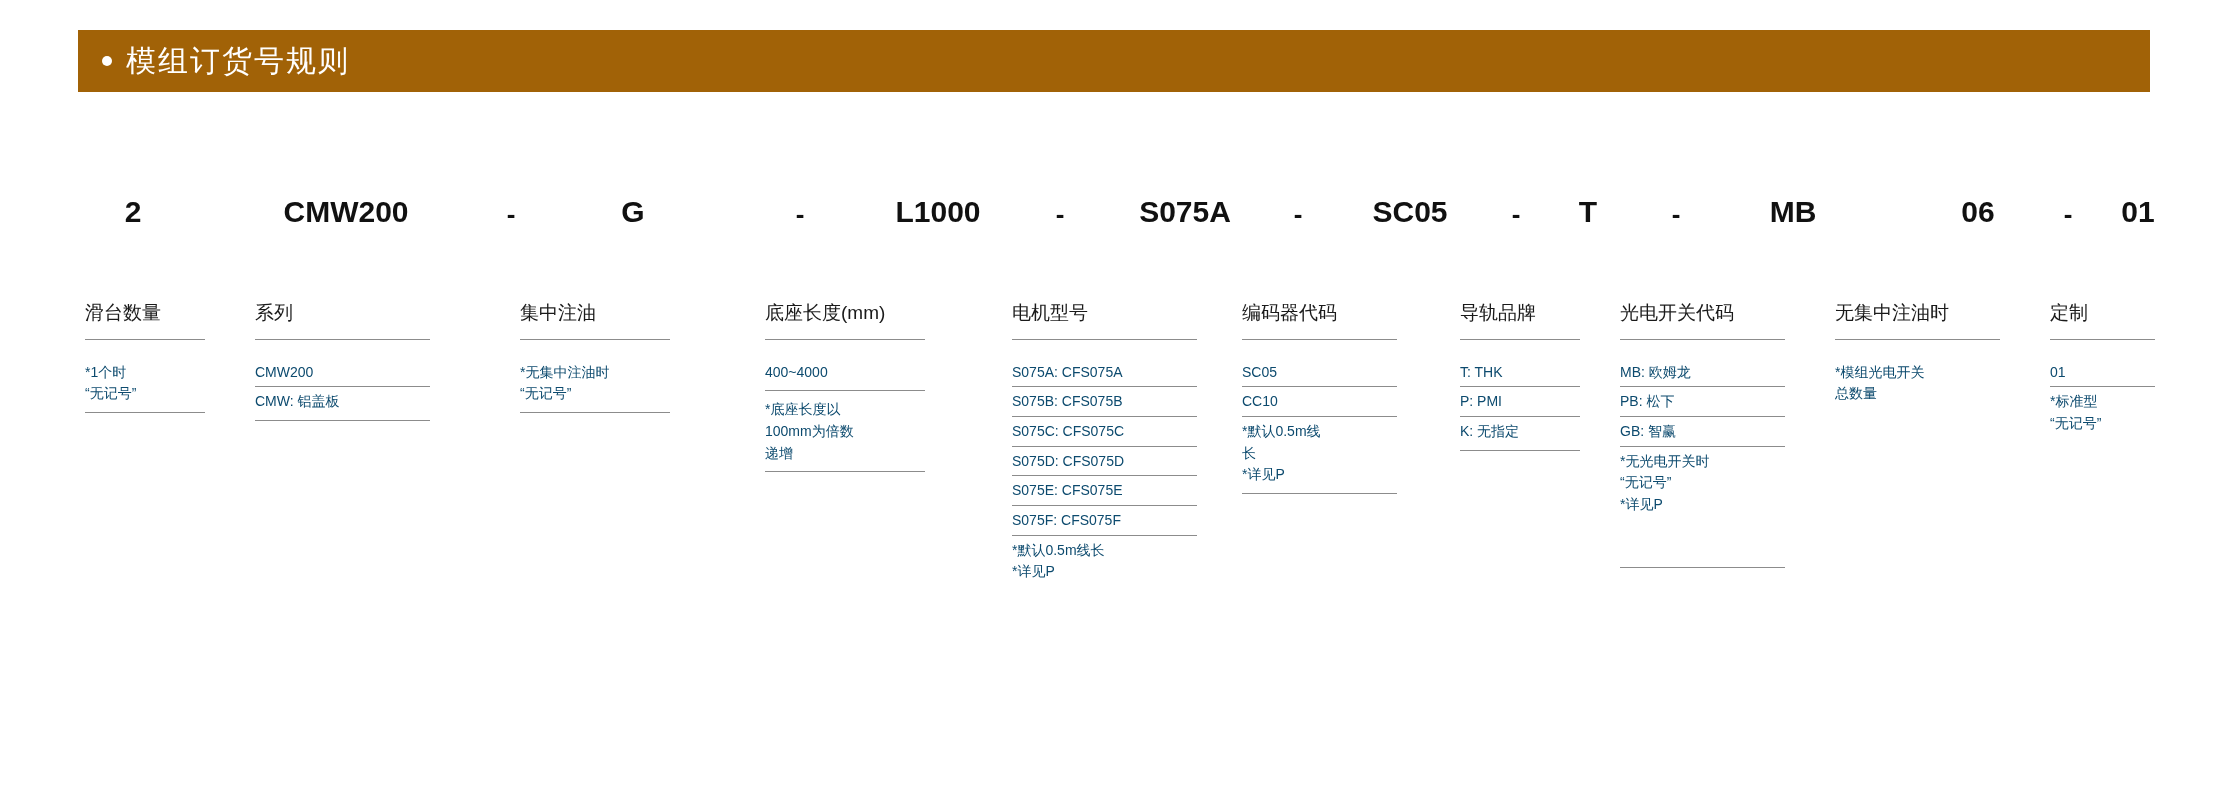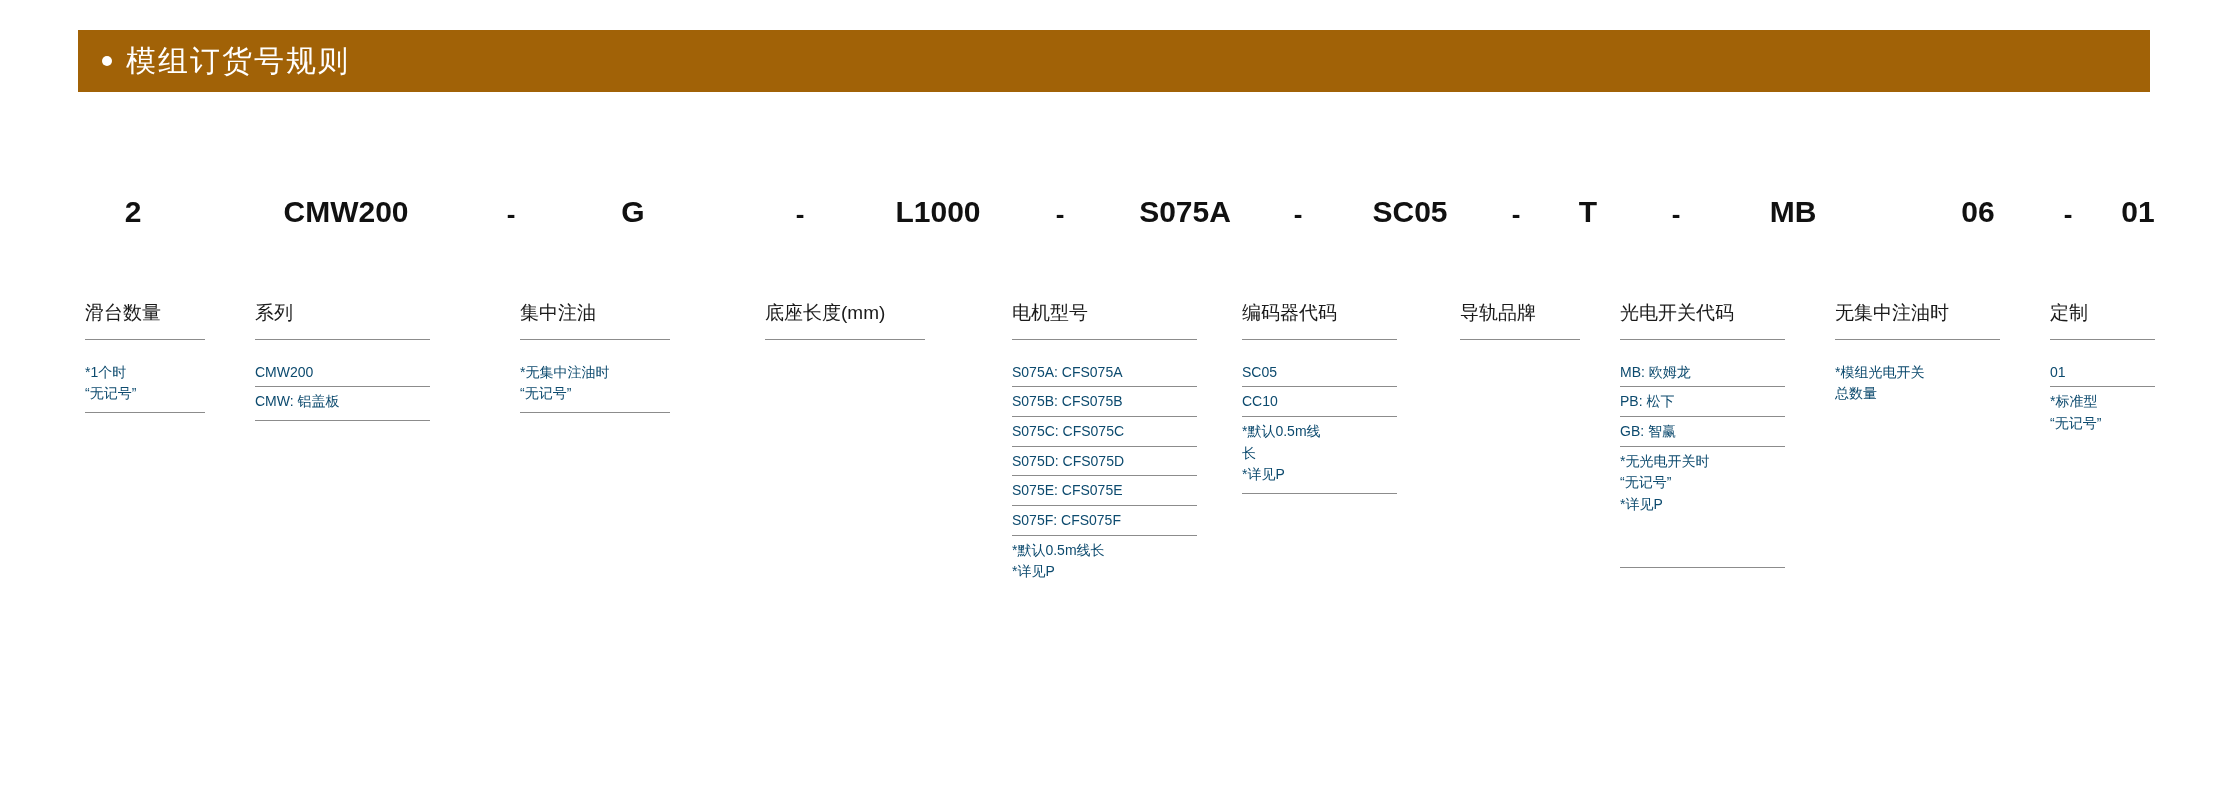--- a/index.html
+++ b/index.html
@@ -152,20 +152,26 @@
 <div class="col" style="left:520px; width:150px;">
   <div class="col-title">集中注油</div>
   <div class="col-body">
     <div class="entry">*无集中注油时
    “无记号”</div>
   </div>
 </div>
 
 <div class="col" style="left:765px; width:160px;">
   <div class="col-title">底座长度(mm)</div>
+  <div class="col-body">
+    <div class="entry">400~4000</div>
+    <div class="entry">*底座长度以
+100mm为倍数
+递增</div>
+  </div>
 </div>
 
 <div class="col" style="left:1012px; width:185px;">
   <div class="col-title">电机型号</div>
   <div class="col-body">
     <div class="entry tight">S075A: CFS075A</div>
     <div class="entry tight">S075B: CFS075B</div>
     <div class="entry tight">S075C: CFS075C</div>
     <div class="entry tight">S075D: CFS075D</div>
     <div class="entry tight">S075E: CFS075E</div>
@@ -181,20 +187,25 @@
     <div class="entry tight">SC05</div>
     <div class="entry tight">CC10</div>
     <div class="entry">*默认0.5m线
   长
 *详见P</div>
   </div>
 </div>
 
 <div class="col" style="left:1460px; width:120px;">
   <div class="col-title">导轨品牌</div>
+  <div class="col-body">
+    <div class="entry tight">T: THK</div>
+    <div class="entry tight">P: PMI</div>
+    <div class="entry">K: 无指定</div>
+  </div>
 </div>
 
 <div class="col" style="left:1620px; width:165px;">
   <div class="col-title">光电开关代码</div>
   <div class="col-body">
     <div class="entry tight">MB: 欧姆龙</div>
     <div class="entry tight">PB: 松下</div>
     <div class="entry tight">GB: 智赢</div>
     <div class="entry noline">*无光电开关时
    “无记号”

